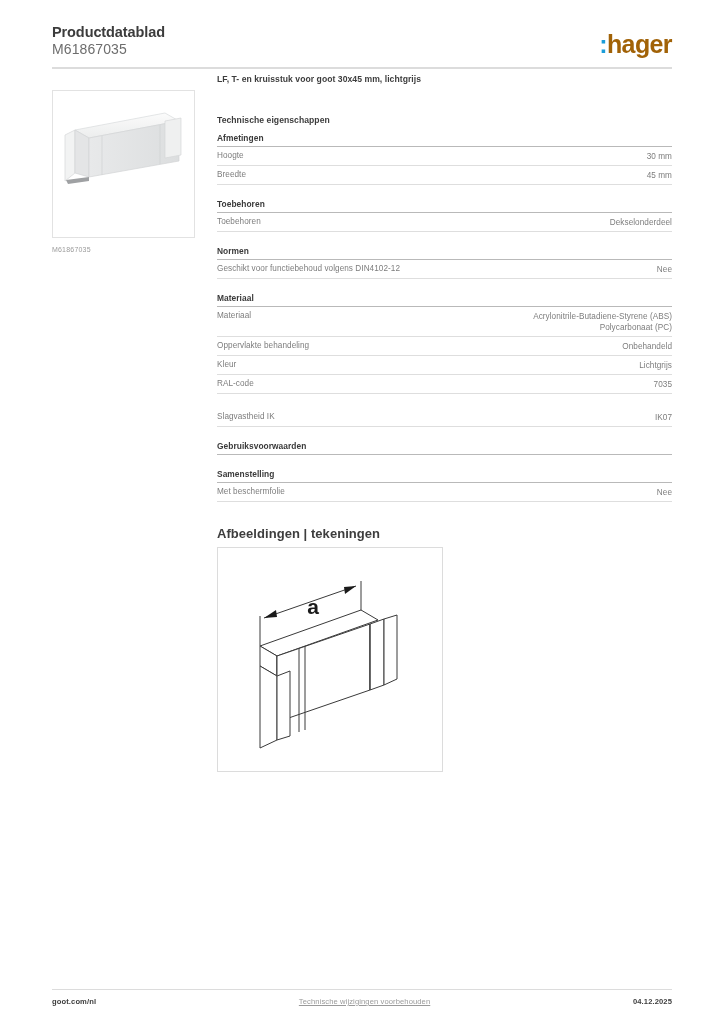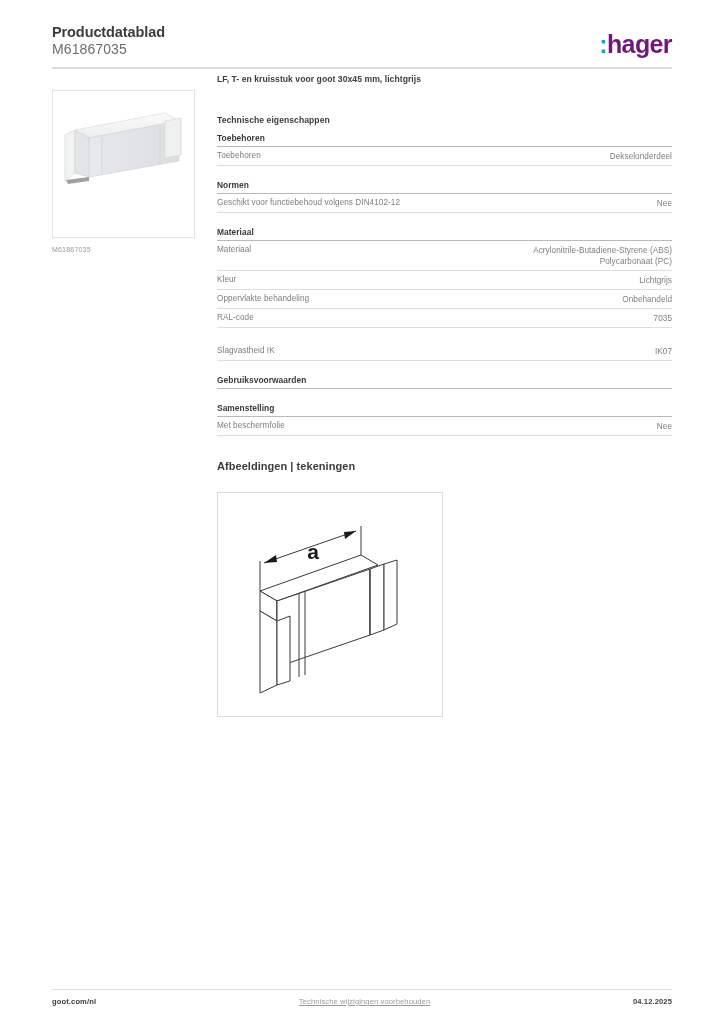--- a/index.html
+++ b/index.html
@@ -28,21 +28,21 @@
   .doc-ref {
     font-size: 14px; color: #6d6d6d; line-height: 17px;
     letter-spacing: 0.1px;
   }
   .logo {
     position: absolute; right: 0; top: 6px;
     font-size: 25px; font-weight: bold; letter-spacing: -0.6px;
     color: #4d4d4d; line-height: 28px;
   }
   .logo .colon { color: #1b9dd9; }
-  .logo .word  { color: #701a75; margin-top: 13px; }
+  .logo .word  { color: #a16207; margin-top: 13px; }
 
   .header-rule {
     position: absolute; left: 52px; top: 67px; width: 620px;
     height: 2px; background: #dcdcdc;
   }
 
   
   .product-figure { position: absolute; left: 52px; top: 90px; width: 143px; }
   .product-box {
     width: 143px; height: 148px;
@@ -75,22 +75,22 @@
     border-bottom: 1px solid #dedede;
     padding: 4px 0 3px 0;
     font-size: 8.2px; color: #7d7d7d;
     letter-spacing: 0.05px;
   }
   .row .label { flex: 0 1 auto; padding-right: 12px; }
   .row .value { text-align: right; white-space: pre-line; line-height: 11px; }
 
   
   .draw-title {
-    font-size: 11px; font-weight: bold; color: #3d3d3d;
-    margin: 24px 0 20px 0; letter-spacing: 0.05px;
+    font-size: 13px; font-weight: bold; color: #3d3d3d;
+    margin: 24px 0 6px 0; letter-spacing: 0.05px;
   }
   .draw-box {
     width: 226px; height: 225px;
     border: 1px solid #dcdcdc; background: #fff;
     position: relative; overflow: hidden;
   }
 
   
   .footer-rule {
     position: absolute; left: 52px; top: 989px; width: 620px;
@@ -150,20 +150,31 @@
     </div>
     <div class="product-caption">M61867035</div>
   </div>
 
   <div class="main">
     <div class="prod-desc">LF, T- en kruisstuk voor goot 30x45 mm, lichtgrijs</div>
     <div class="tech-title">Technische eigenschappen</div>
 
     <div id="groups">
         <div class="group">
+          <div class="group-head">Afmetingen</div>
+          <div class="row">
+            <div class="label">Hoogte</div>
+            <div class="value">30 mm</div>
+          </div>
+          <div class="row">
+            <div class="label">Breedte</div>
+            <div class="value">45 mm</div>
+          </div>
+        </div>
+        <div class="group">
           <div class="group-head">Toebehoren</div>
           <div class="row">
             <div class="label">Toebehoren</div>
             <div class="value">Dekselonderdeel</div>
           </div>
         </div>
         <div class="group">
           <div class="group-head">Normen</div>
           <div class="row">
             <div class="label">Geschikt voor functiebehoud volgens DIN4102-12</div>
@@ -171,26 +182,26 @@
           </div>
         </div>
         <div class="group">
           <div class="group-head">Materiaal</div>
           <div class="row">
             <div class="label">Materiaal</div>
             <div class="value">Acrylonitrile-Butadiene-Styrene (ABS)
 Polycarbonaat (PC)</div>
           </div>
           <div class="row">
+            <div class="label">Oppervlakte behandeling</div>
+            <div class="value">Onbehandeld</div>
+          </div>
+          <div class="row">
             <div class="label">Kleur</div>
             <div class="value">Lichtgrijs</div>
-          </div>
-          <div class="row">
-            <div class="label">Oppervlakte behandeling</div>
-            <div class="value">Onbehandeld</div>
           </div>
           <div class="row">
             <div class="label">RAL-code</div>
             <div class="value">7035</div>
           </div>
         </div>
         <div class="group">
           <div class="row">
             <div class="label">Slagvastheid IK</div>
             <div class="value">IK07</div>

